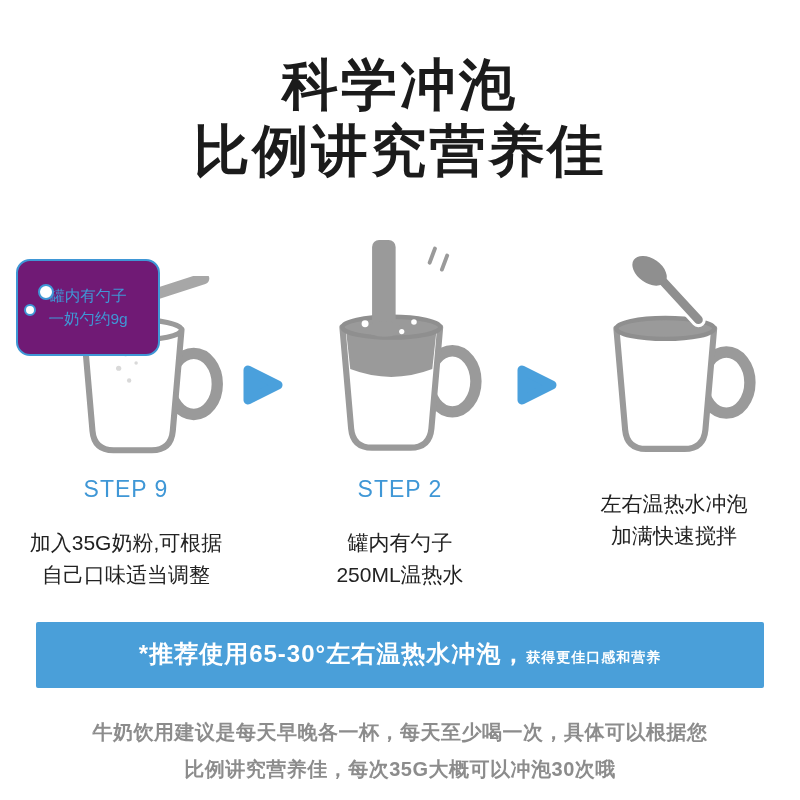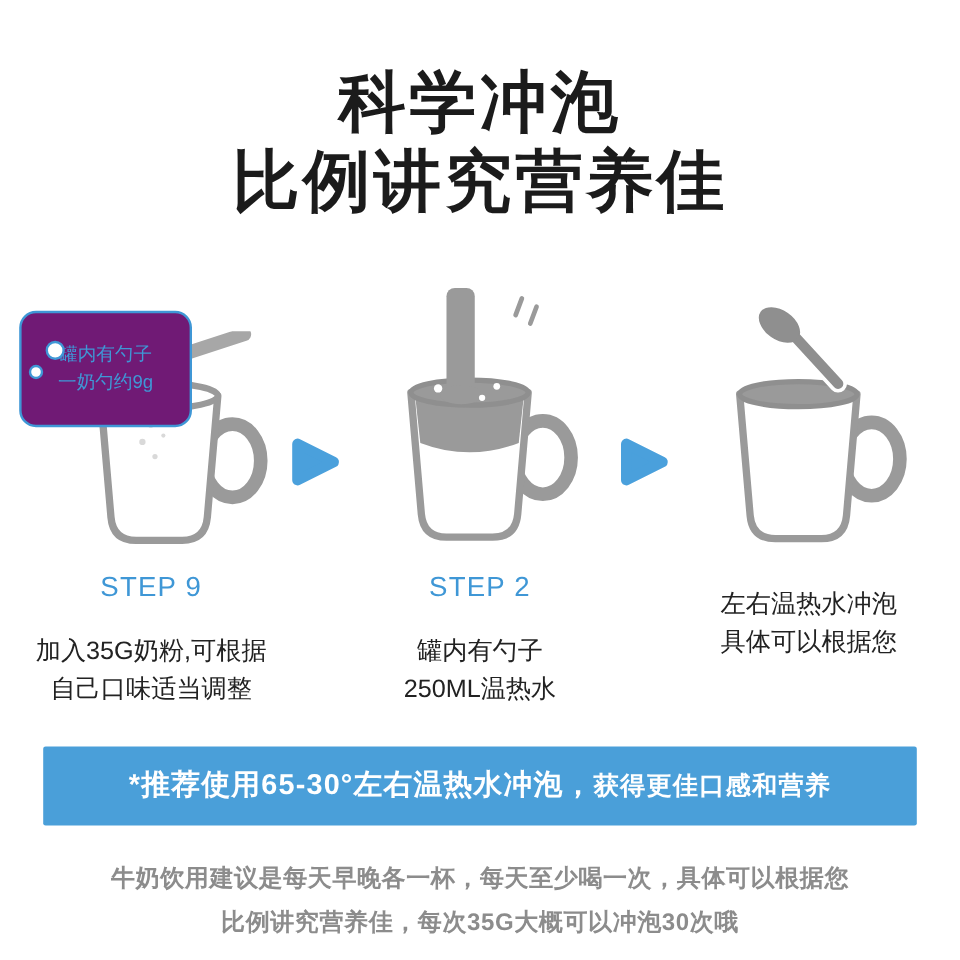--- a/index.html
+++ b/index.html
@@ -40,21 +40,21 @@
   .arrow{width:46px;margin-top:150px;flex:0 0 auto;}
 
   
   .step-label{margin-top:12px;font-size:23px;color:var(--accent-blue,#3f97d6);letter-spacing:1px;font-weight:500;}
   .step-desc{margin-top:24px;font-size:21px;color:#222;line-height:1.5;font-weight:500;}
 
   
   .banner{margin:32px 36px 0;background:var(--banner-blue,#4a9fd9);color:#fff;
           text-align:center;padding:16px 0 18px;border-radius:2px;}
   .banner .l1{font-size:24px;font-weight:bold;letter-spacing:1px;}
-  .banner .l1 .sub{font-size:21px;}
+  .banner .l1 .sub{font-size:14px;}
   .banner .l2{font-size:24px;font-weight:bold;letter-spacing:1px;margin-top:9px;}
 
   
   .footer{margin-top:26px;text-align:center;color:var(--text-gray,#8c8c8c);
           font-size:20px;line-height:1.85;letter-spacing:0.5px;font-weight:bold;}
 </style>
 </head>
 <body>
 
 <div class="page">
@@ -144,21 +144,21 @@
               <path d="M92,-4 L138,46" stroke="#ffffff" stroke-width="17" stroke-linecap="round" fill="none"></path>
               <ellipse cx="82" cy="-10" rx="24" ry="16" transform="rotate(35 82 -10)" fill="#8f8f8f" stroke="#ffffff" stroke-width="4"></ellipse>
               <path d="M92,-4 L138,46" stroke="#8f8f8f" stroke-width="10" stroke-linecap="round" fill="none"></path>
               <ellipse cx="82" cy="-10" rx="21" ry="13" transform="rotate(35 82 -10)" fill="#8f8f8f"></ellipse>
             </g>
           </g>
         </svg>
       </div>
       <div class="step-desc">
         <div>左右温热水冲泡</div>
-        <div>具体可以根据您</div>
+        <div>加满快速搅拌</div>
       </div>
     </div>
 
   </div>
 
   <div class="banner">
     <div class="l1">
       <span>*推荐使用65-30°左右温热水冲泡，</span><span class="sub">获得更佳口感和营养</span>
     </div>
   </div>

